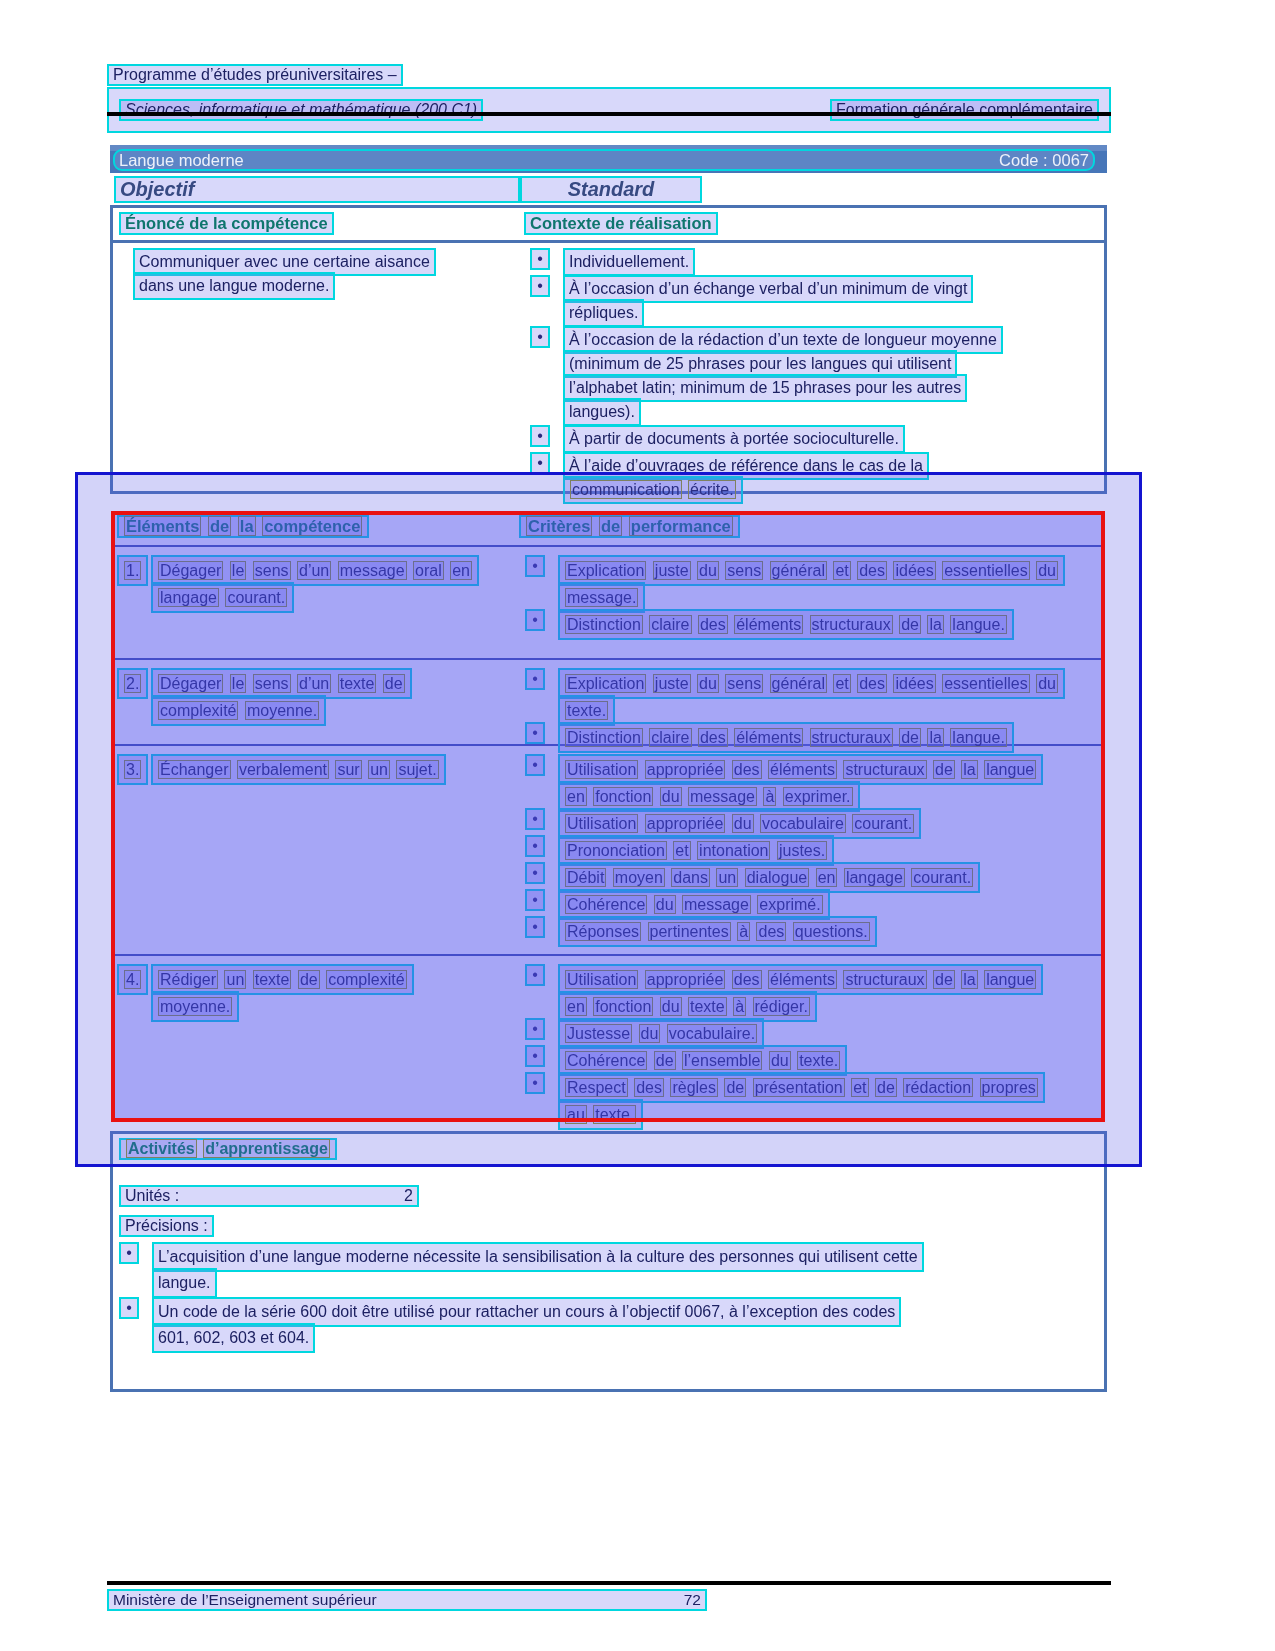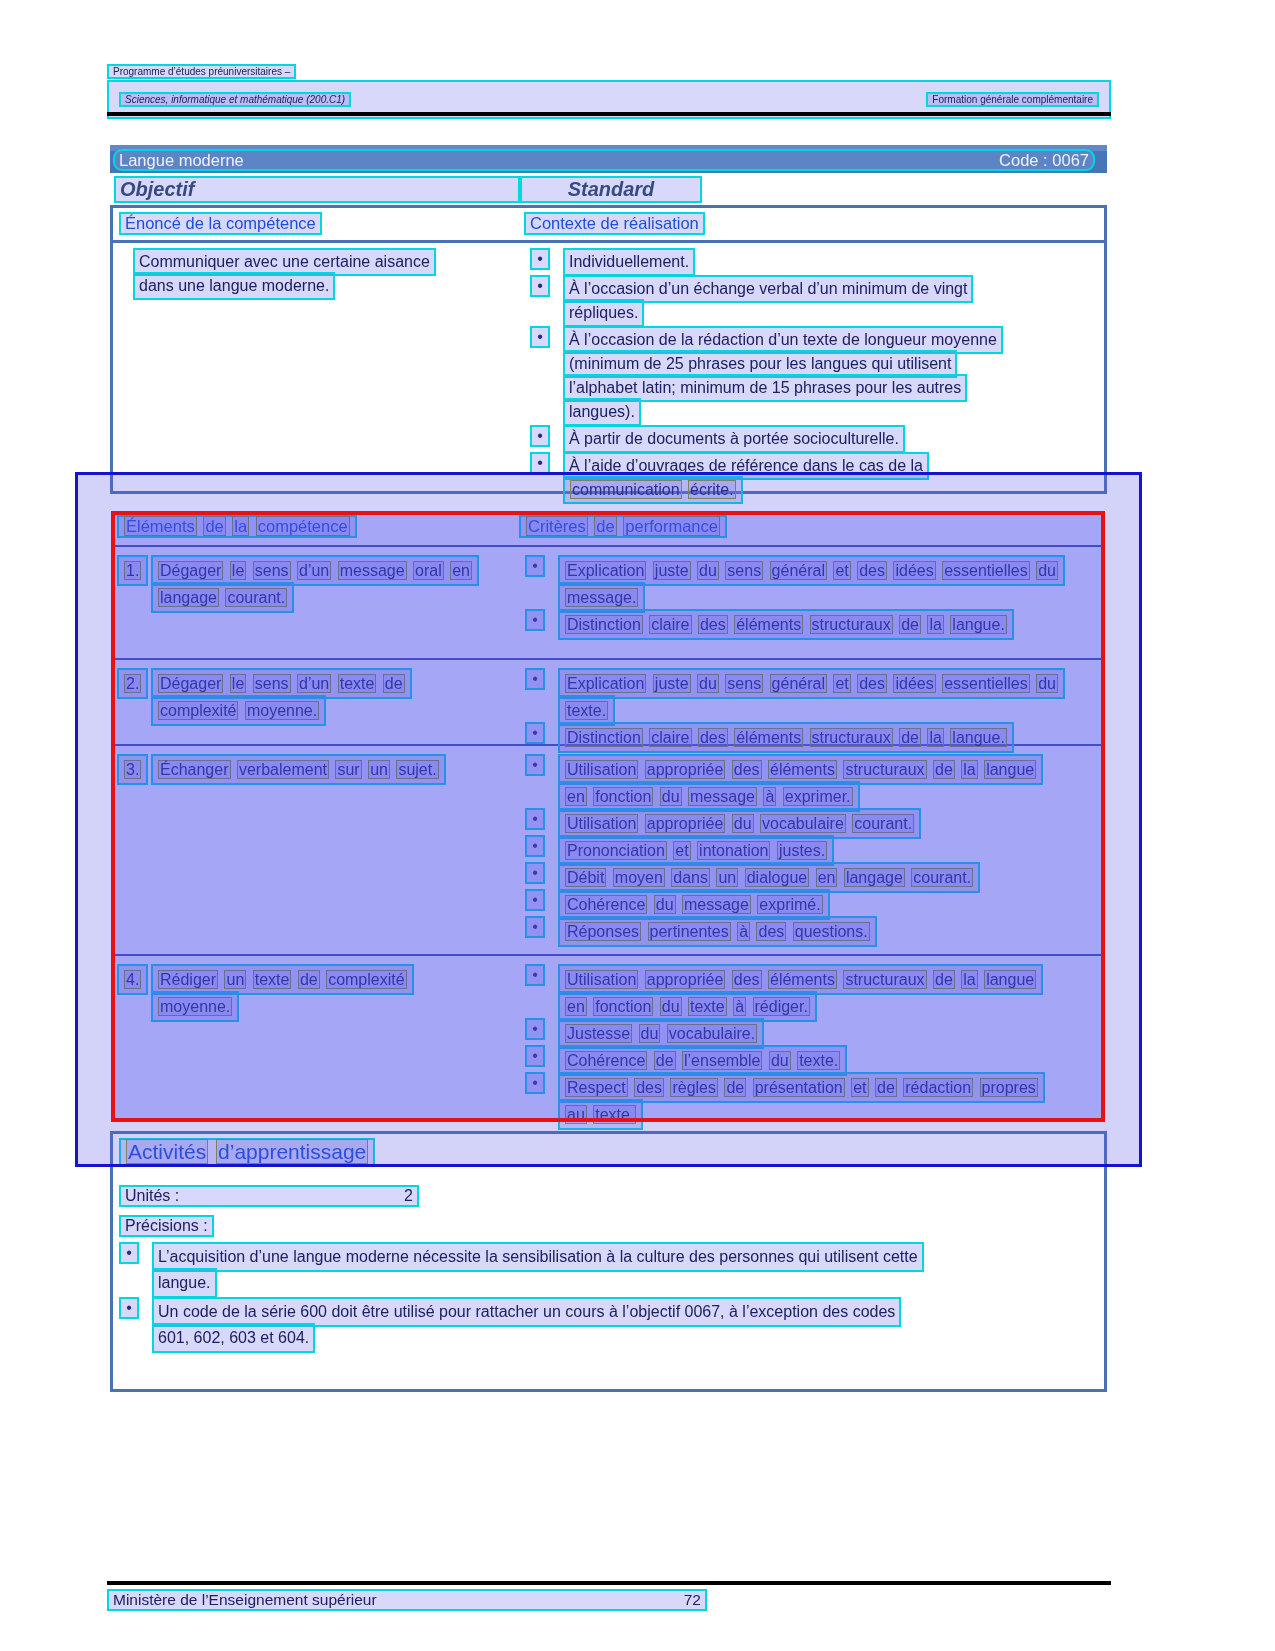--- a/index.html
+++ b/index.html
@@ -1,28 +1,28 @@
 <!DOCTYPE html>
 <html><head>
 <meta charset="utf-8">
 <style>
   html,body{margin:0;padding:0;background:#ffffff;}
   .page{position:relative;width:1275px;height:1651px;background:#ffffff;overflow:hidden;
         font-family:"Liberation Sans",sans-serif;color:#20246a;}
   
   .chip{display:inline-block;border:2px solid #00d7df;background:rgba(125,125,240,0.30);
         padding:0 4px;box-sizing:border-box;color:#1d2162;white-space:nowrap;}
-  .chip.b{font-weight:normal;color:#1d4ed8;}
+  .chip.b{font-weight:bold;color:#0f766e;}
   .w{border:1px solid #8d9130;background:rgba(105,105,235,0.15);padding:0 1px;margin:0 1px;}
   .bm{width:20px;text-align:center;padding:0;color:#2a2a7e;}
   .line{overflow:visible;}
   .lines{display:block;}
   .brow{display:flex;gap:13px;align-items:flex-start;}
   
-  .doc-header{position:absolute;left:107px;top:64px;width:1004px;font-size:10px;color:#505064;}
+  .doc-header{position:absolute;left:107px;top:64px;width:1004px;font-size:16px;color:#505064;}
   .hdr-l1{margin-bottom:1px;}
   .hdr-band{display:flex;justify-content:space-between;align-items:center;width:100%;padding:10px;}
   .hdr-band .chip{border-width:2px;}
   .it{font-style:italic;}
   .hrule{position:absolute;left:107px;top:112px;width:1004px;height:4px;background:#000;}
   
   .titlebar{position:absolute;left:110px;top:145px;width:997px;height:28px;
             background:linear-gradient(#6289c5 0 6px,#4776b8 6px 100%);}
   .titlebar .chip{position:absolute;left:3px;right:12px;top:4px;bottom:2px;display:flex;
             justify-content:space-between;align-items:center;background:rgba(185,195,248,0.20);
@@ -48,21 +48,21 @@
   .t2-row{display:grid;grid-template-columns:402px 1fr;border-top:2px solid #3a4fa6;
           box-sizing:border-box;padding-top:8px;}
   .table2 .line{height:27px;line-height:27px;}
   .t2-left{display:flex;padding-left:6px;}
   .t2-num{width:34px;flex:0 0 34px;}
   .table2 .brow{margin-left:12px;}
   
   .table3{position:absolute;left:110px;top:1131px;width:997px;height:261px;
           border:3px solid #4a72b2;box-sizing:border-box;font-size:16px;}
   .t3-header{height:33px;border-bottom:2px solid #4a72b2;box-sizing:border-box;
-             padding:4px 0 0 6px;font-size:21px;}
+             padding:4px 0 0 6px;font-size:16px;}
   .t3-body{padding:18px 0 0 6px;}
   .t3-body .line{height:26px;line-height:26px;}
   .kv{margin-bottom:8px;}
   .kv .chip{display:inline-flex;width:300px;justify-content:space-between;}
   .prec{margin-bottom:5px;}
   .t3-body .brow{margin:0 0 3px 0;}
   
   .frule{position:absolute;left:107px;top:1581px;width:1004px;height:4px;background:#000;}
   .footer{position:absolute;left:107px;top:1589px;font-size:15.5px;color:#3c3c55;}
   .footer .chip{display:inline-flex;width:600px;justify-content:space-between;}

